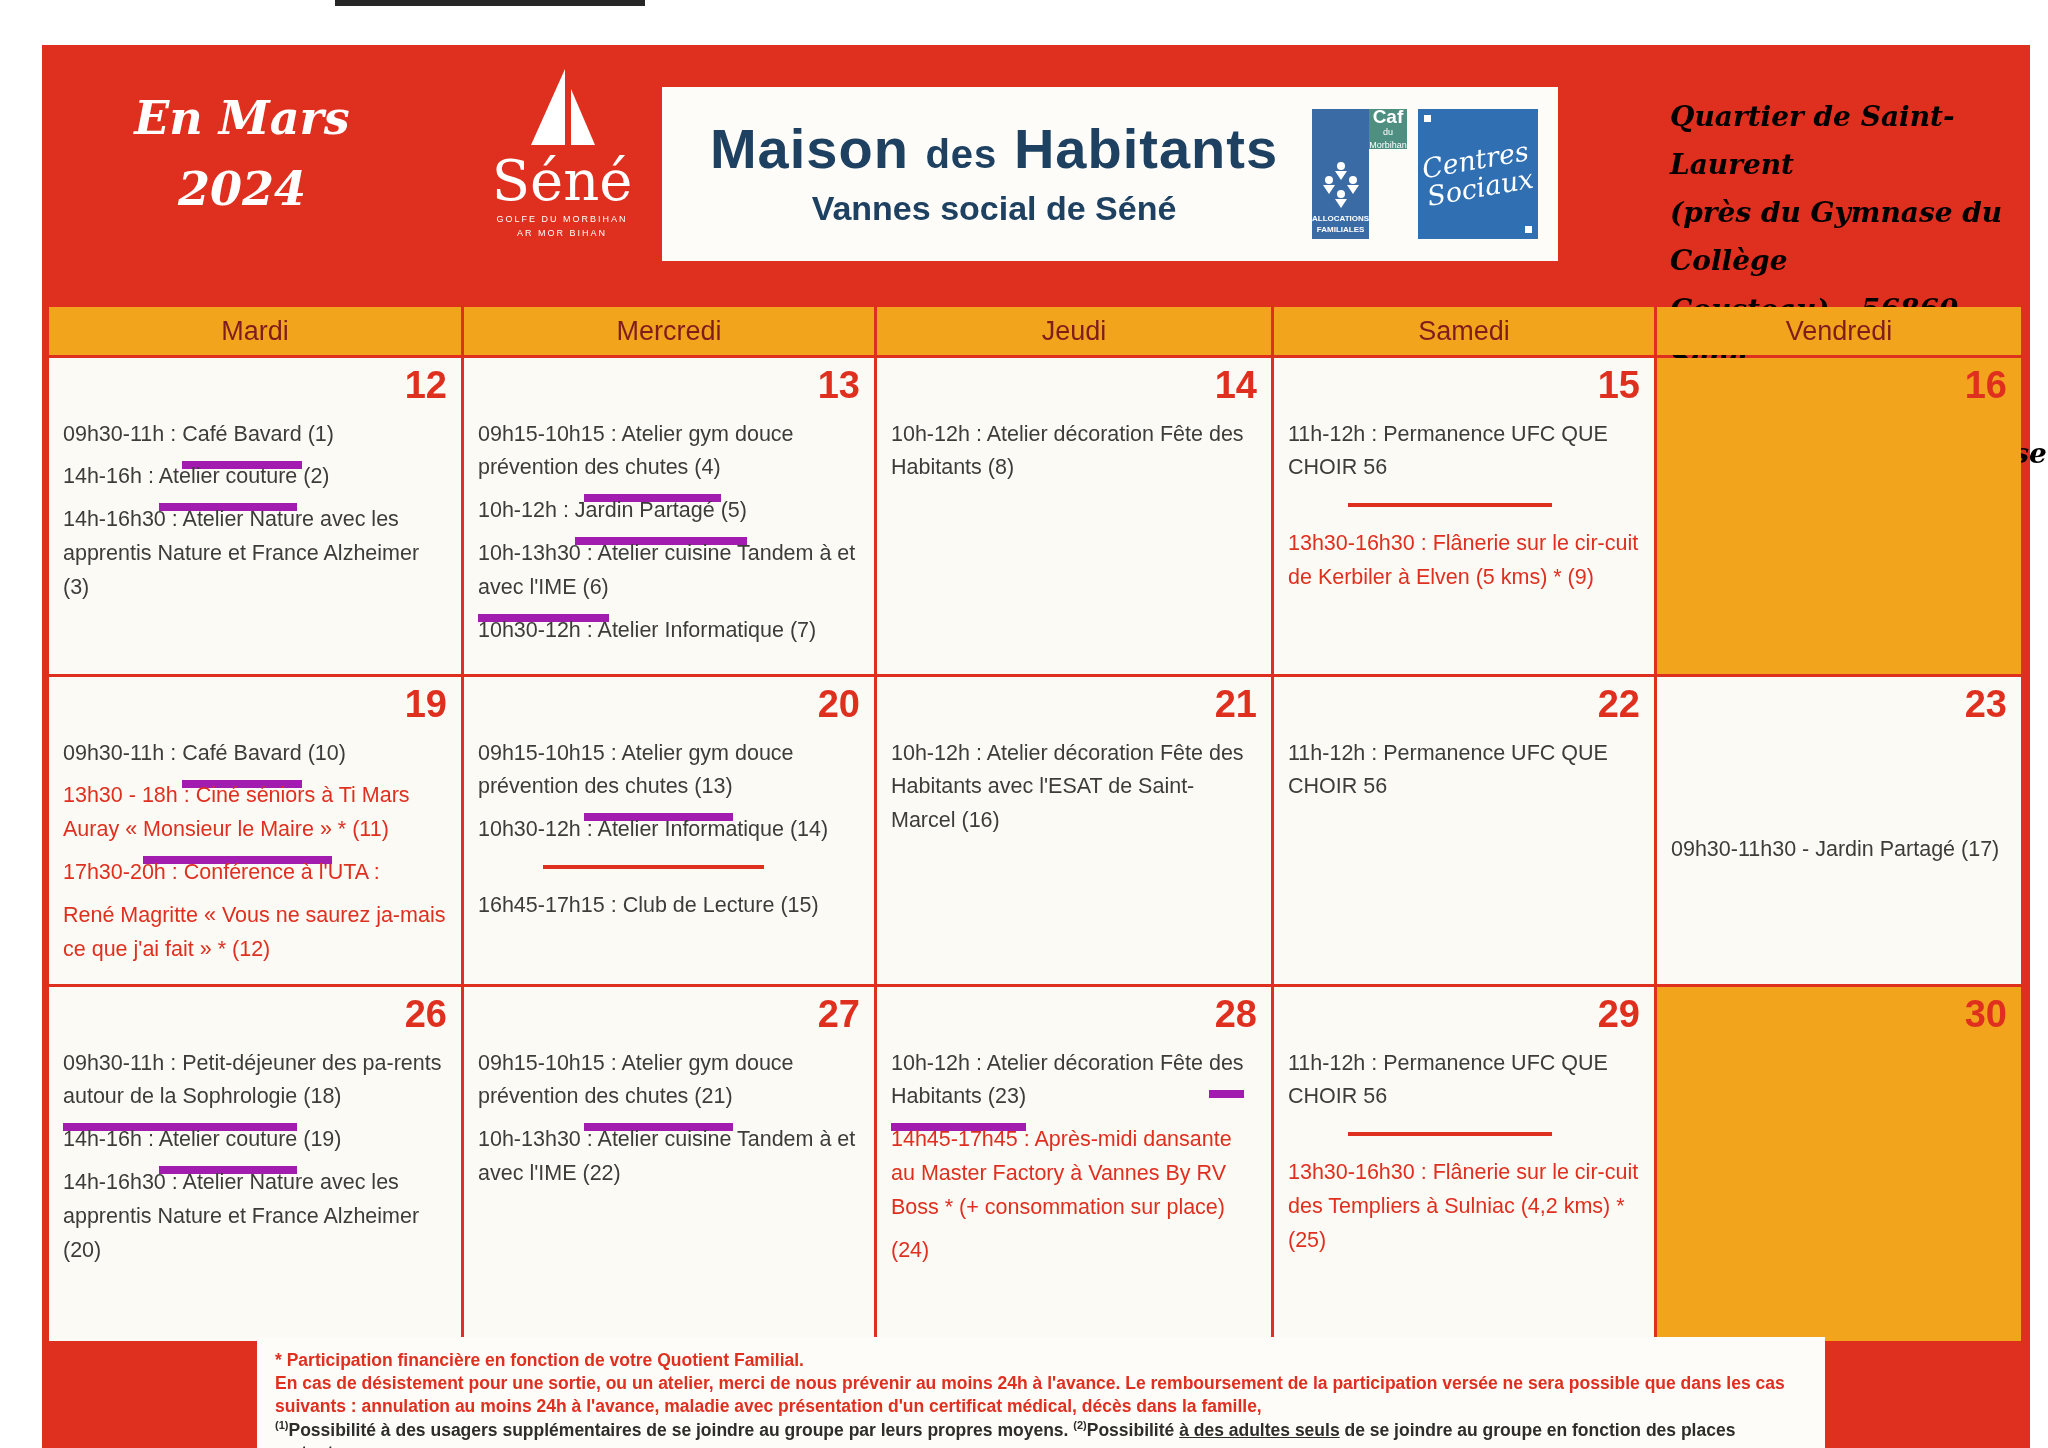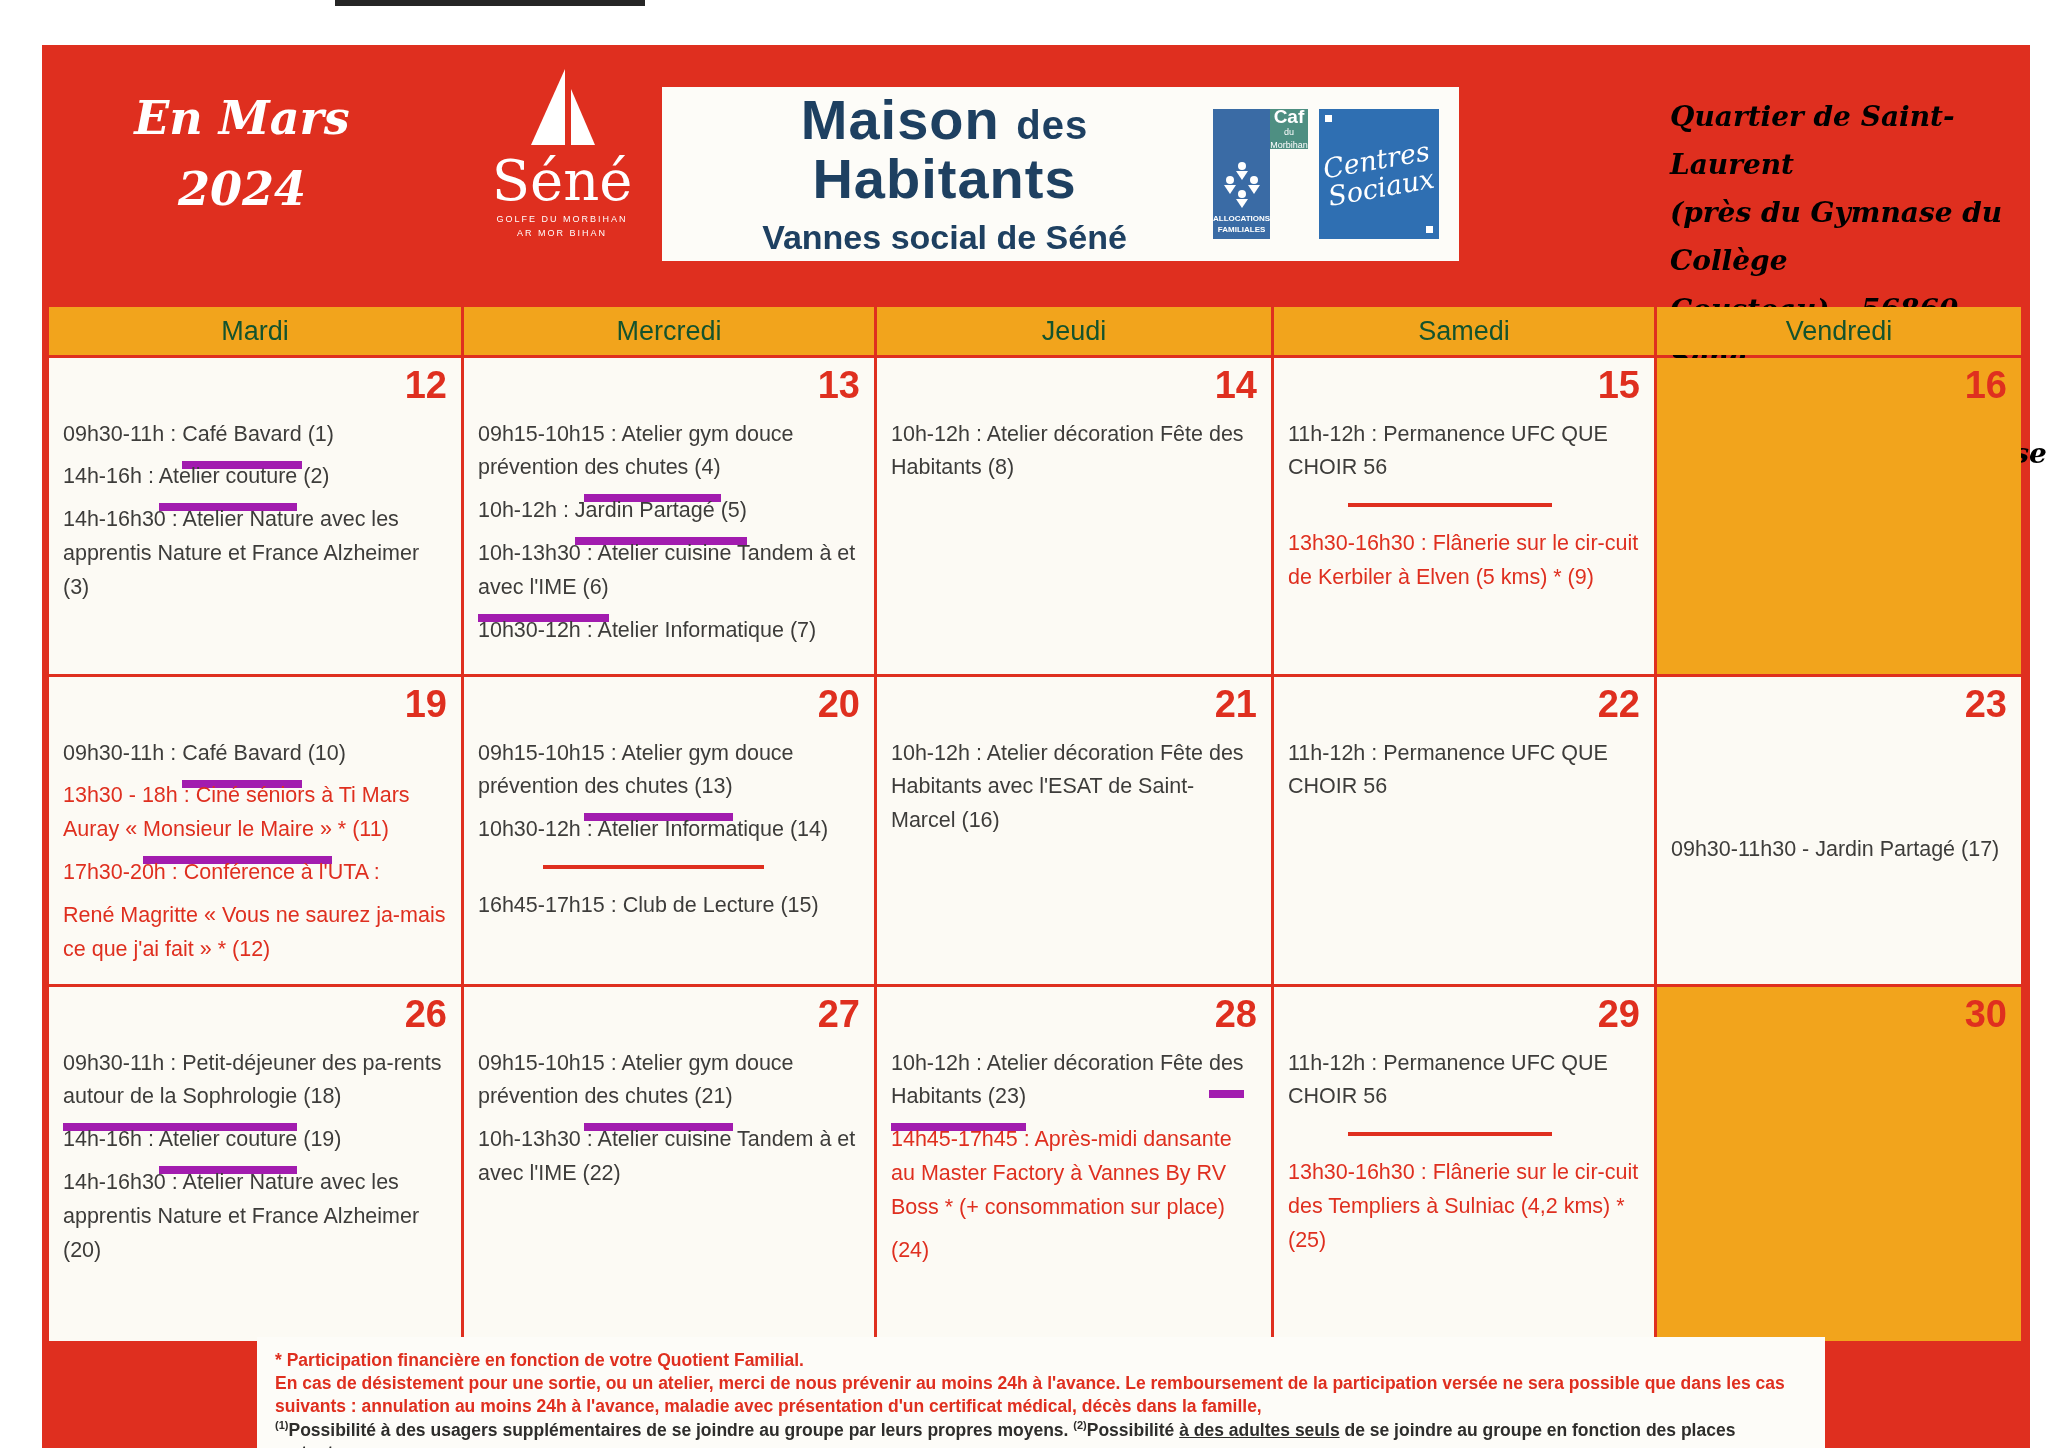--- a/index.html
+++ b/index.html
@@ -9,21 +9,21 @@
 
   .panel{position:absolute;left:42px;top:36px;width:1988px;height:1406px;background:#df2f1f;margin-top:9px;}
 
   
   .month-block{position:absolute;left:70px;top:38px;width:260px;text-align:center;color:#fff;
                font-family:"DejaVu Serif",serif;font-style:italic;font-weight:bold;
                font-size:46px;line-height:1.55;}
   .sene-logo{position:absolute;left:430px;top:22px;width:180px;text-align:center;color:#fff;}
   .sene-name{font-family:"DejaVu Serif",serif;font-size:56px;line-height:1.0;margin-top:2px;}
   .sene-cap{font-size:9px;letter-spacing:2px;line-height:1.5;margin-top:4px;}
-  .title-box{position:absolute;left:620px;top:42px;width:797px;height:174px;background:#fdfcf8;
+  .title-box{position:absolute;left:620px;top:42px;width:896px;height:174px;background:#fdfcf8;
              display:flex;align-items:center;}
   .titles{flex:1;text-align:center;color:#1e4061;padding-left:14px;}
   .main-title{font-weight:bold;font-size:56px;letter-spacing:1px;line-height:1.05;}
   .main-title .des{font-size:40px;font-weight:bold;}
   .subtitle{font-weight:bold;font-size:34px;margin-top:10px;}
   .logos{display:flex;gap:12px;padding-right:20px;align-items:center;}
   .caf-logo{width:94px;height:130px;display:flex;flex-direction:row;text-align:center;}
   .caf-top{background:#3a6ba5;color:#fff;flex:1;display:flex;flex-direction:column;align-items:center;justify-content:flex-end;padding-bottom:4px;}
   .caf-top svg{margin-bottom:2px;}
   .caf-small{font-size:8px;font-weight:bold;line-height:1.3;}
@@ -37,21 +37,21 @@
   .cs-logo::before{left:6px;top:6px;}
   .cs-logo::after{right:6px;bottom:6px;}
   .cs-text{transform:rotate(-10deg);}
   .contact{position:absolute;left:1628px;top:48px;width:350px;color:#000000;
            font-family:"DejaVu Serif",serif;font-style:italic;font-weight:bold;
            font-size:28px;line-height:1.72;}
 
   
   .calendar{position:absolute;left:7px;top:262px;width:1972px;}
   .day-row,.week{display:grid;grid-template-columns:412px 410px 394px 380px 364px;gap:3px;margin-bottom:3px;}
-  .day-h{background:#f2a41c;color:#14532d;text-align:center;font-size:27px;height:48px;line-height:48px;}
+  .day-h{background:#f2a41c;color:#7f1d1d;text-align:center;font-size:27px;height:48px;line-height:48px;}
   .cell{background:#fcfaf4;padding:4px 14px 8px 14px;box-sizing:border-box;overflow:hidden;}
   .cell.orange{background:#f2a41c;}
   .week:nth-of-type(2) .cell{height:316px;}
   .week:nth-of-type(3) .cell{height:307px;}
   .week:nth-of-type(4) .cell{height:354px;}
   .date{text-align:right;color:#df2f1f;font-weight:bold;font-size:38px;line-height:1.25;margin-bottom:8px;}
   .event{font-size:21.5px;line-height:1.58;color:#3d3c3a;margin-bottom:9px;}
   .event.red{color:#df2f1f;}
   .u{border-bottom:8px solid #a21caf;padding-bottom:15px;}
   .divider{height:4px;background:#df2f1f;width:58%;margin:18px 0 20px 17%;}

